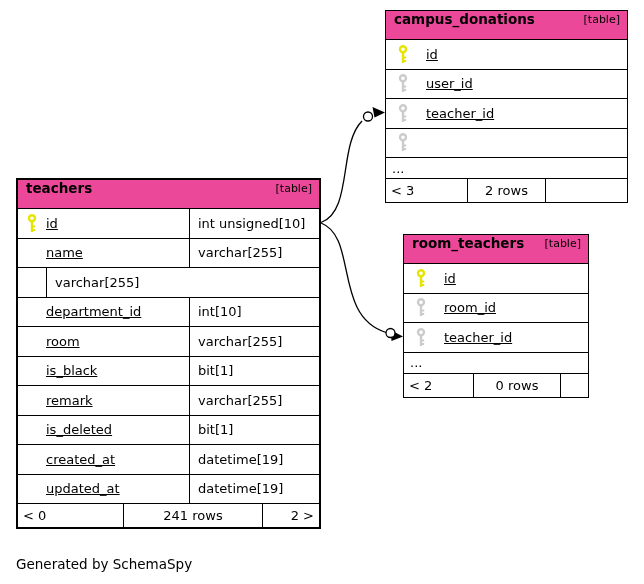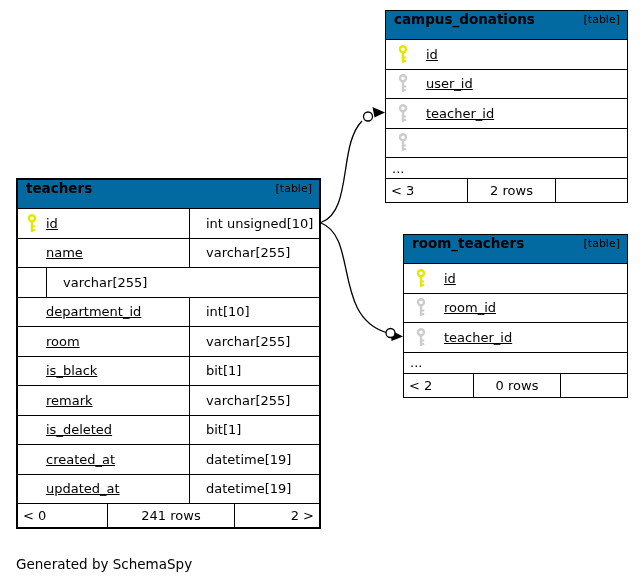--- a/index.html
+++ b/index.html
@@ -19,21 +19,21 @@
     background: #ffffff;
     border: 1px solid #000000;
     box-sizing: border-box;
   }
   .db-table.focus { border-width: 2px; }
 
   .thead {
     display: flex; align-items: center; justify-content: space-between;
     height: 29px; box-sizing: border-box;
     border-bottom: 1px solid #000000;
-    background: #0369a1;
+    background: #ec4899;
     padding: 0 7px 12px 8px;
     text-align: center;
   }
   .tname { font-weight: bold; font-size: 13.5px; }
   .ttag  { font-size: 11px; }
 
   .trow {
     display: flex; align-items: center;
     height: 29.5px; box-sizing: border-box;
     border-bottom: 1px solid #000000;
@@ -44,21 +44,21 @@
   .keysvg { width: 10px; height: 19px; display: block; }
   .pk { color: #e5e500; }
   .fk { color: #cccccc; }
 
   .cname { flex: 1 1 auto; text-decoration: underline; }
   .teachers-grid .cname { flex: 0 0 auto; width: 143px; }
   .ctype {
     flex: 1 1 auto; align-self: stretch;
     display: flex; align-items: center;
     border-left: 1px solid #000000;
-    padding-left: 16px;
+    padding-left: 8px;
   }
 
   .erow {
     height: 21px; box-sizing: border-box;
     border-bottom: 1px solid #000000;
     display: flex; align-items: center;
     font-size: 13px; padding-left: 6px;
   }
 
   .tfoot { display: flex; height: 23px; font-size: 13px; }
@@ -148,21 +148,21 @@
       <span class="cname">created_at</span>
       <span class="ctype">datetime[19]</span>
     </div>
     <div class="trow">
       <span class="kcell"></span>
       <span class="cname">updated_at</span>
       <span class="ctype">datetime[19]</span>
     </div>
     <div class="tfoot">
       <span class="fcell" style="width:89px;">&lt; 0</span>
-      <span class="fcell mid" style="width:128px;">241 rows</span>
+      <span class="fcell mid" style="width:140px;margin-left:16px;">241 rows</span>
       <span class="fcell right" style="flex:1;">2 &gt;</span>
     </div>
   </div>
 
   <div class="db-table" style="left:385px; top:10px; width:243px;">
     <div class="thead">
       <span class="tname">campus_donations</span>
       <span class="ttag">[table]</span>
     </div>
     <div class="trow">
@@ -192,26 +192,26 @@
     <div class="trow">
       <span class="kcell wide">
           <svg class="keysvg fk">
             <use href="#key-glyph"></use>
           </svg>
         </span>
     </div>
     <div class="erow">...</div>
     <div class="tfoot">
       <span class="fcell" style="width:81px;">&lt; 3</span>
-      <span class="fcell mid" style="width:89px;">2 rows</span>
+      <span class="fcell mid" style="width:79px;">2 rows</span>
       <span class="fcell right" style="flex:1;"></span>
     </div>
   </div>
 
-  <div class="db-table" style="left:403px; top:234px; width:225px;">
+  <div class="db-table" style="left:403px; top:234px; width:186px;">
     <div class="thead">
       <span class="tname">room_teachers</span>
       <span class="ttag">[table]</span>
     </div>
     <div class="trow">
       <span class="kcell wide">
           <svg class="keysvg pk">
             <use href="#key-glyph"></use>
           </svg>
         </span>

